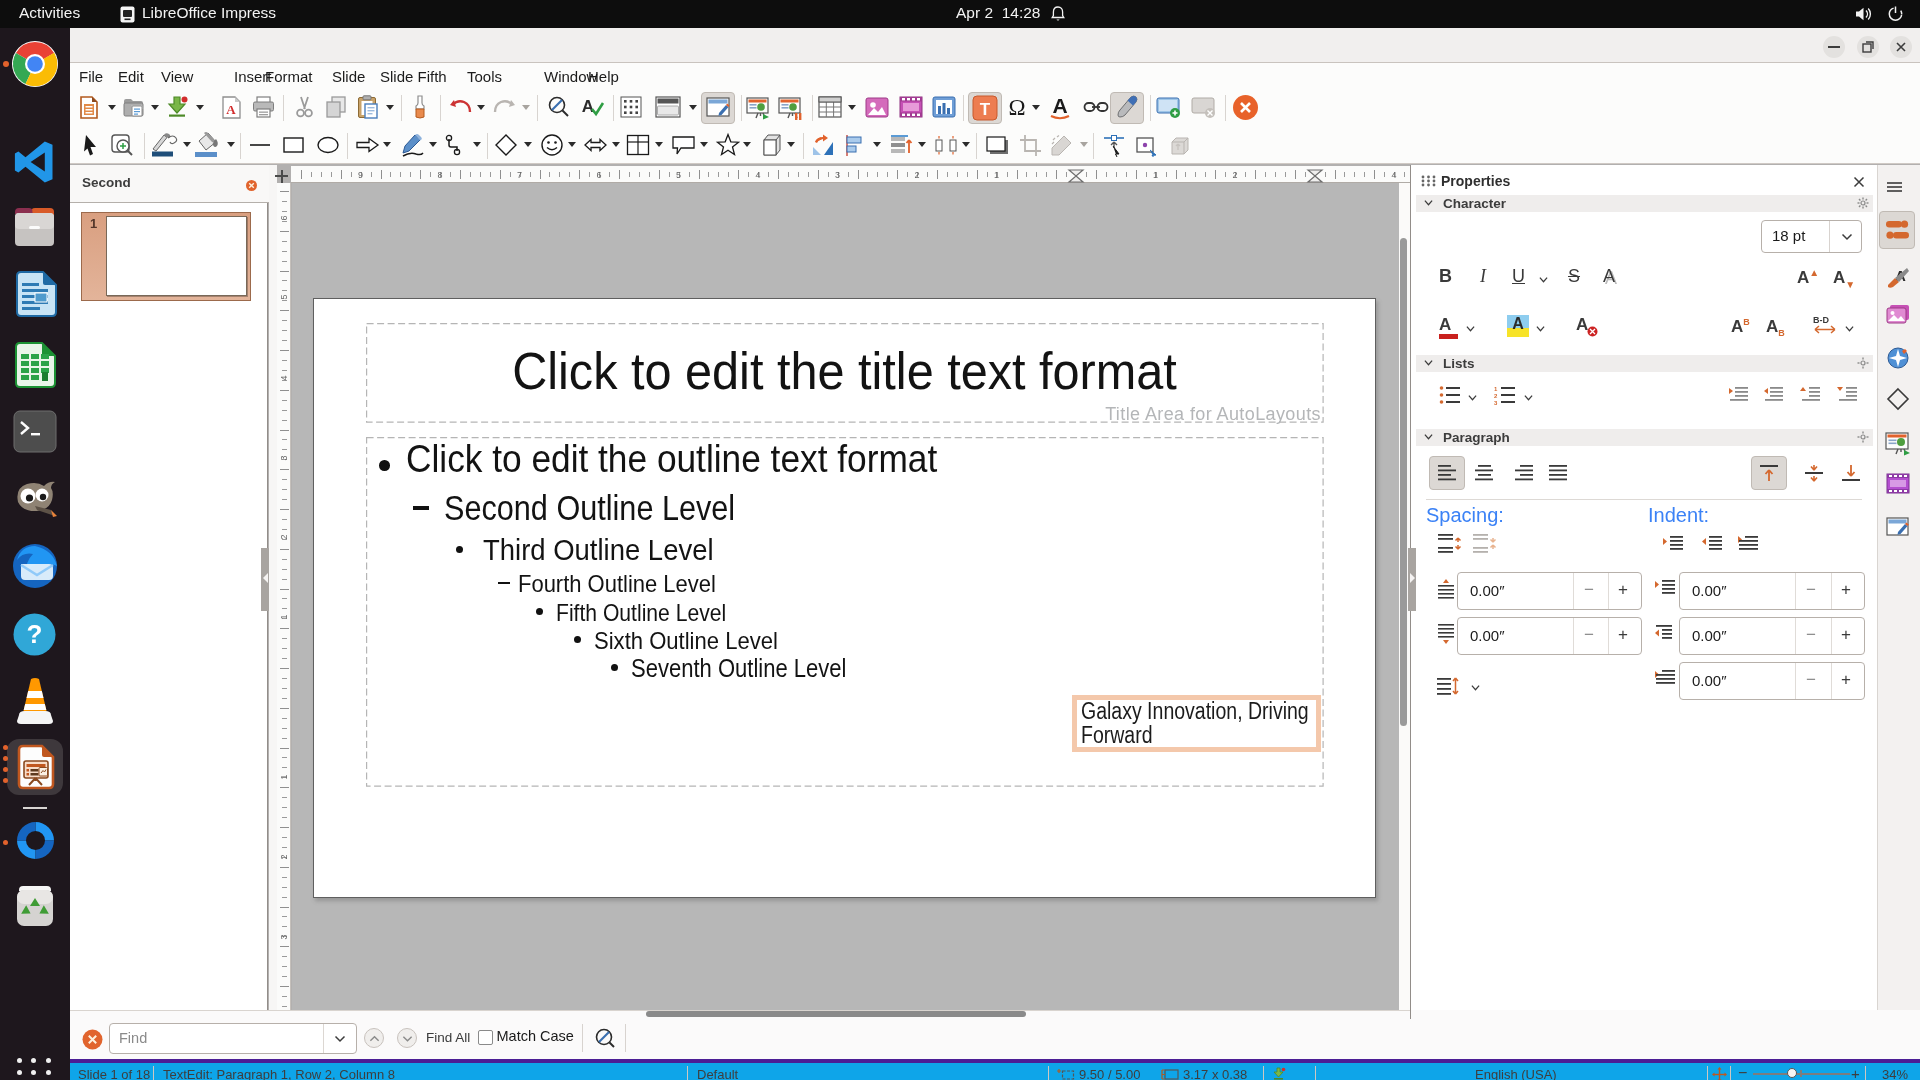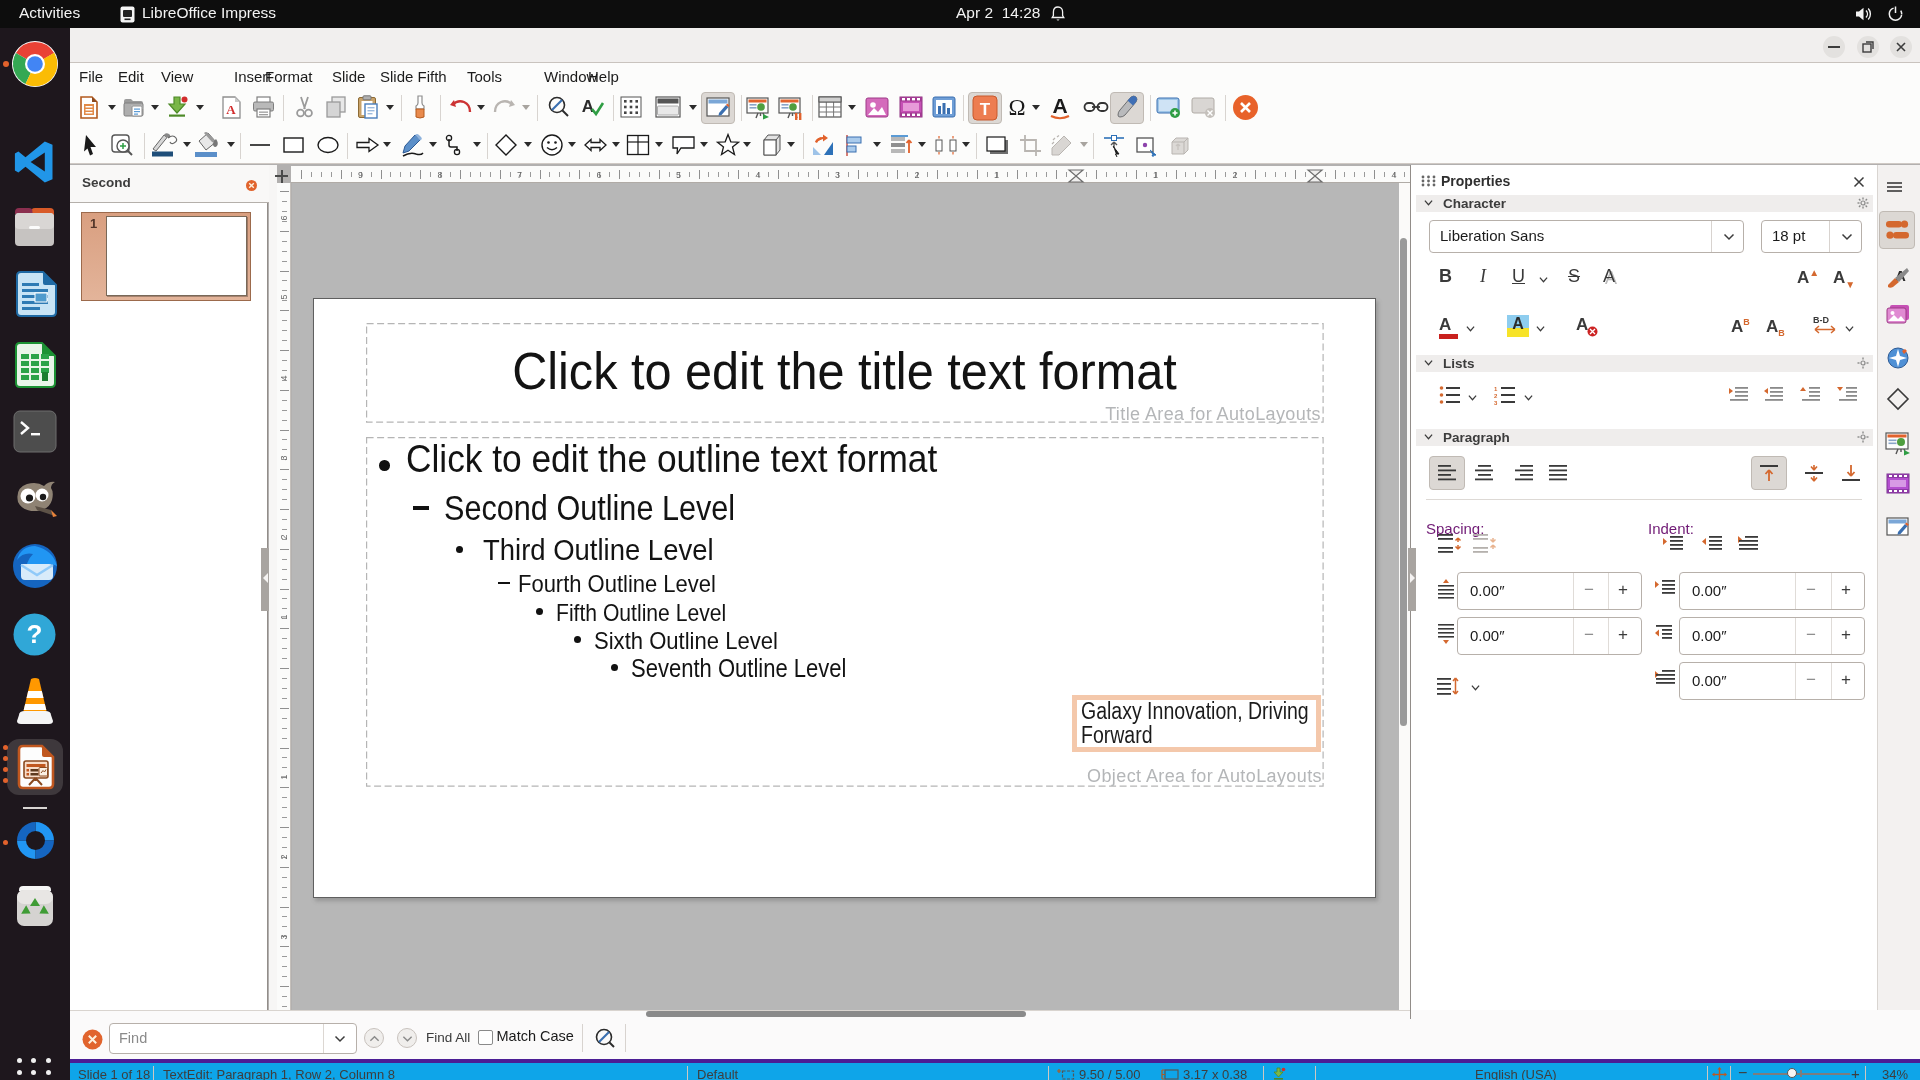--- a/index.html
+++ b/index.html
@@ -32,21 +32,21 @@
 .hnum { position:absolute; top:3.5px; font-size:9px; color:#666; width:8px; text-align:center; }
 .vnum { position:absolute; left:0.5px; font-size:9px; color:#666; transform:rotate(-90deg); width:12px; text-align:center; }
 .phead { position:absolute; left:1px; width:452px; height:17px; background:#efedec; }
 .phead .cap { position:absolute; left:27px; top:1px; font-size:13.5px; font-weight:700; color:#3c3c3c; line-height:15px; }
 .chev { position:absolute; width:9px; height:9px; }
 .gear { position:absolute; width:12px; height:12px; }
 .combo { position:absolute; background:#fff; border:1px solid #b7b0aa; border-radius:4px; }
 .cbtxt { position:absolute; left:10px; top:6px; font-size:15px; color:#1a1a1a; }
 .spin { position:absolute; background:#fff; border:1px solid #b7b0aa; border-radius:4px; }
 .fglyph { position:absolute; font-size:16px; color:#3a3a3a; }
-.plbl { position:absolute; font-size:15px; color:#701a75;margin-top:16px; }
+.plbl { position:absolute; font-size:20px; color:#3b82f6; }
 .sbt { position:absolute; top:4px; font-size:13px; color:#3e3e3e; }
 .ssep { position:absolute; top:3px; width:1px; height:15px; background:#cdc7c2; }
 </style>
 </head>
 <body>
 
 <div class="abs" id="topbar">
   <span class="abs" style="left:19px; top:4px;">Activities</span>
   <svg class="abs" style="left:119px; top:6px;" width="17" height="17" viewBox="0 0 17 17">
       <rect x="1.5" y="0.5" width="14" height="16" rx="2" fill="#f5f5f5"></rect>
@@ -754,21 +754,20 @@
       <div style="width:7px;height:7px;border-radius:50%;background:#111;"></div>
     </div>
   <div class="abs" style="left:301.8px; top:445.9px; font-size:24.5px; line-height:24.5px; color:#131313; transform:scaleX(0.9); transform-origin:0 0;">Sixth Outline Level</div>
   <div class="abs" style="left:319.4px; top:481.3px;">
       <div style="width:7px;height:7px;border-radius:50%;background:#111;"></div>
     </div>
   <div class="abs" style="left:339px; top:473.3px; font-size:25px; line-height:25px; color:#131313; transform:scaleX(0.881); transform-origin:0 0;">Seventh Outline Level</div>
 
   <div class="abs" style="left:780px; top:512px; width:248.5px; height:56.5px; border:5px solid #f4c8ab; background:#fff;"></div>
   <div class="abs" style="left:788.5px; top:517.1px; font-size:23.5px; line-height:23.5px; color:#1b1b1b; transform:scaleX(0.83); transform-origin:0 0;">Galaxy Innovation, Driving<br>Forward</div>
-  <div class="abs" style="left:74px; top:583.8px; width:956px; text-align:right; font-size:18px; line-height:18px; letter-spacing:0.4px; color:#b4b6b8;">Object Area for AutoLayouts</div>
 </div>
 <div class="abs" id="rsbar"></div>
 <div class="abs" style="left:1400px; top:238px; width:7px; height:488px; background:#9a9a9a; border-radius:3.5px;"></div>
 <div class="abs" style="left:1408px; top:548px; width:8px; height:63px; background:#a8a4a0; z-index:6;"></div>
 <div class="abs" style="left:1410px; top:573px; width:0; height:0; border-top:5px solid transparent; border-bottom:5px solid transparent; border-left:5px solid #f5f3f2; z-index:7;"></div>
 <div class="abs" style="left:646px; top:1011px; width:380px; height:5.5px; background:#8a8a8a; border-radius:3px; z-index:8;"></div>
 
 <div class="abs" id="props">
 
   <svg class="abs" style="left:10px; top:10px;" width="15" height="12" viewBox="0 0 15 12">
@@ -802,27 +801,20 @@
         <line x1="6" y1="9.5" x2="6" y2="11.5"></line>
         <line x1="0.5" y1="6" x2="2.5" y2="6"></line>
         <line x1="9.5" y1="6" x2="11.5" y2="6"></line>
         <line x1="2" y1="2" x2="3.4" y2="3.4"></line>
         <line x1="8.6" y1="8.6" x2="10" y2="10"></line>
         <line x1="10" y1="2" x2="8.6" y2="3.4"></line>
         <line x1="3.4" y1="8.6" x2="2" y2="10"></line>
       </g>
     </svg>
 
-  <div class="combo" style="left:18px; top:55px; width:315px; height:33px;">
-    <span class="cbtxt">Liberation Sans</span>
-    <div class="abs" style="left:281px; top:0; width:1px; height:31px; background:#d8d3cf;"></div>
-    <svg class="abs" style="left:293px; top:12px;" width="12" height="8" viewBox="0 0 12 8">
-        <path d="M1.5 1.5 L6 6 L10.5 1.5" fill="none" stroke="#3c3c3c" stroke-width="1.5"></path>
-      </svg>
-  </div>
   <div class="combo" style="left:350px; top:55px; width:101px; height:33px;padding-left:40px;">
     <span class="cbtxt">18 pt</span>
     <div class="abs" style="left:67px; top:0; width:1px; height:31px; background:#d8d3cf;"></div>
     <svg class="abs" style="left:79px; top:12px;" width="12" height="8" viewBox="0 0 12 8">
         <path d="M1.5 1.5 L6 6 L10.5 1.5" fill="none" stroke="#3c3c3c" stroke-width="1.5"></path>
       </svg>
   </div>
 
   <span class="fglyph" style="left:28px; top:101px; font-weight:800; font-size:18px;">B</span>
   <span class="fglyph" style="left:69px; top:101px; font-style:italic; font-size:18px; font-family:'Liberation Serif';">I</span>

